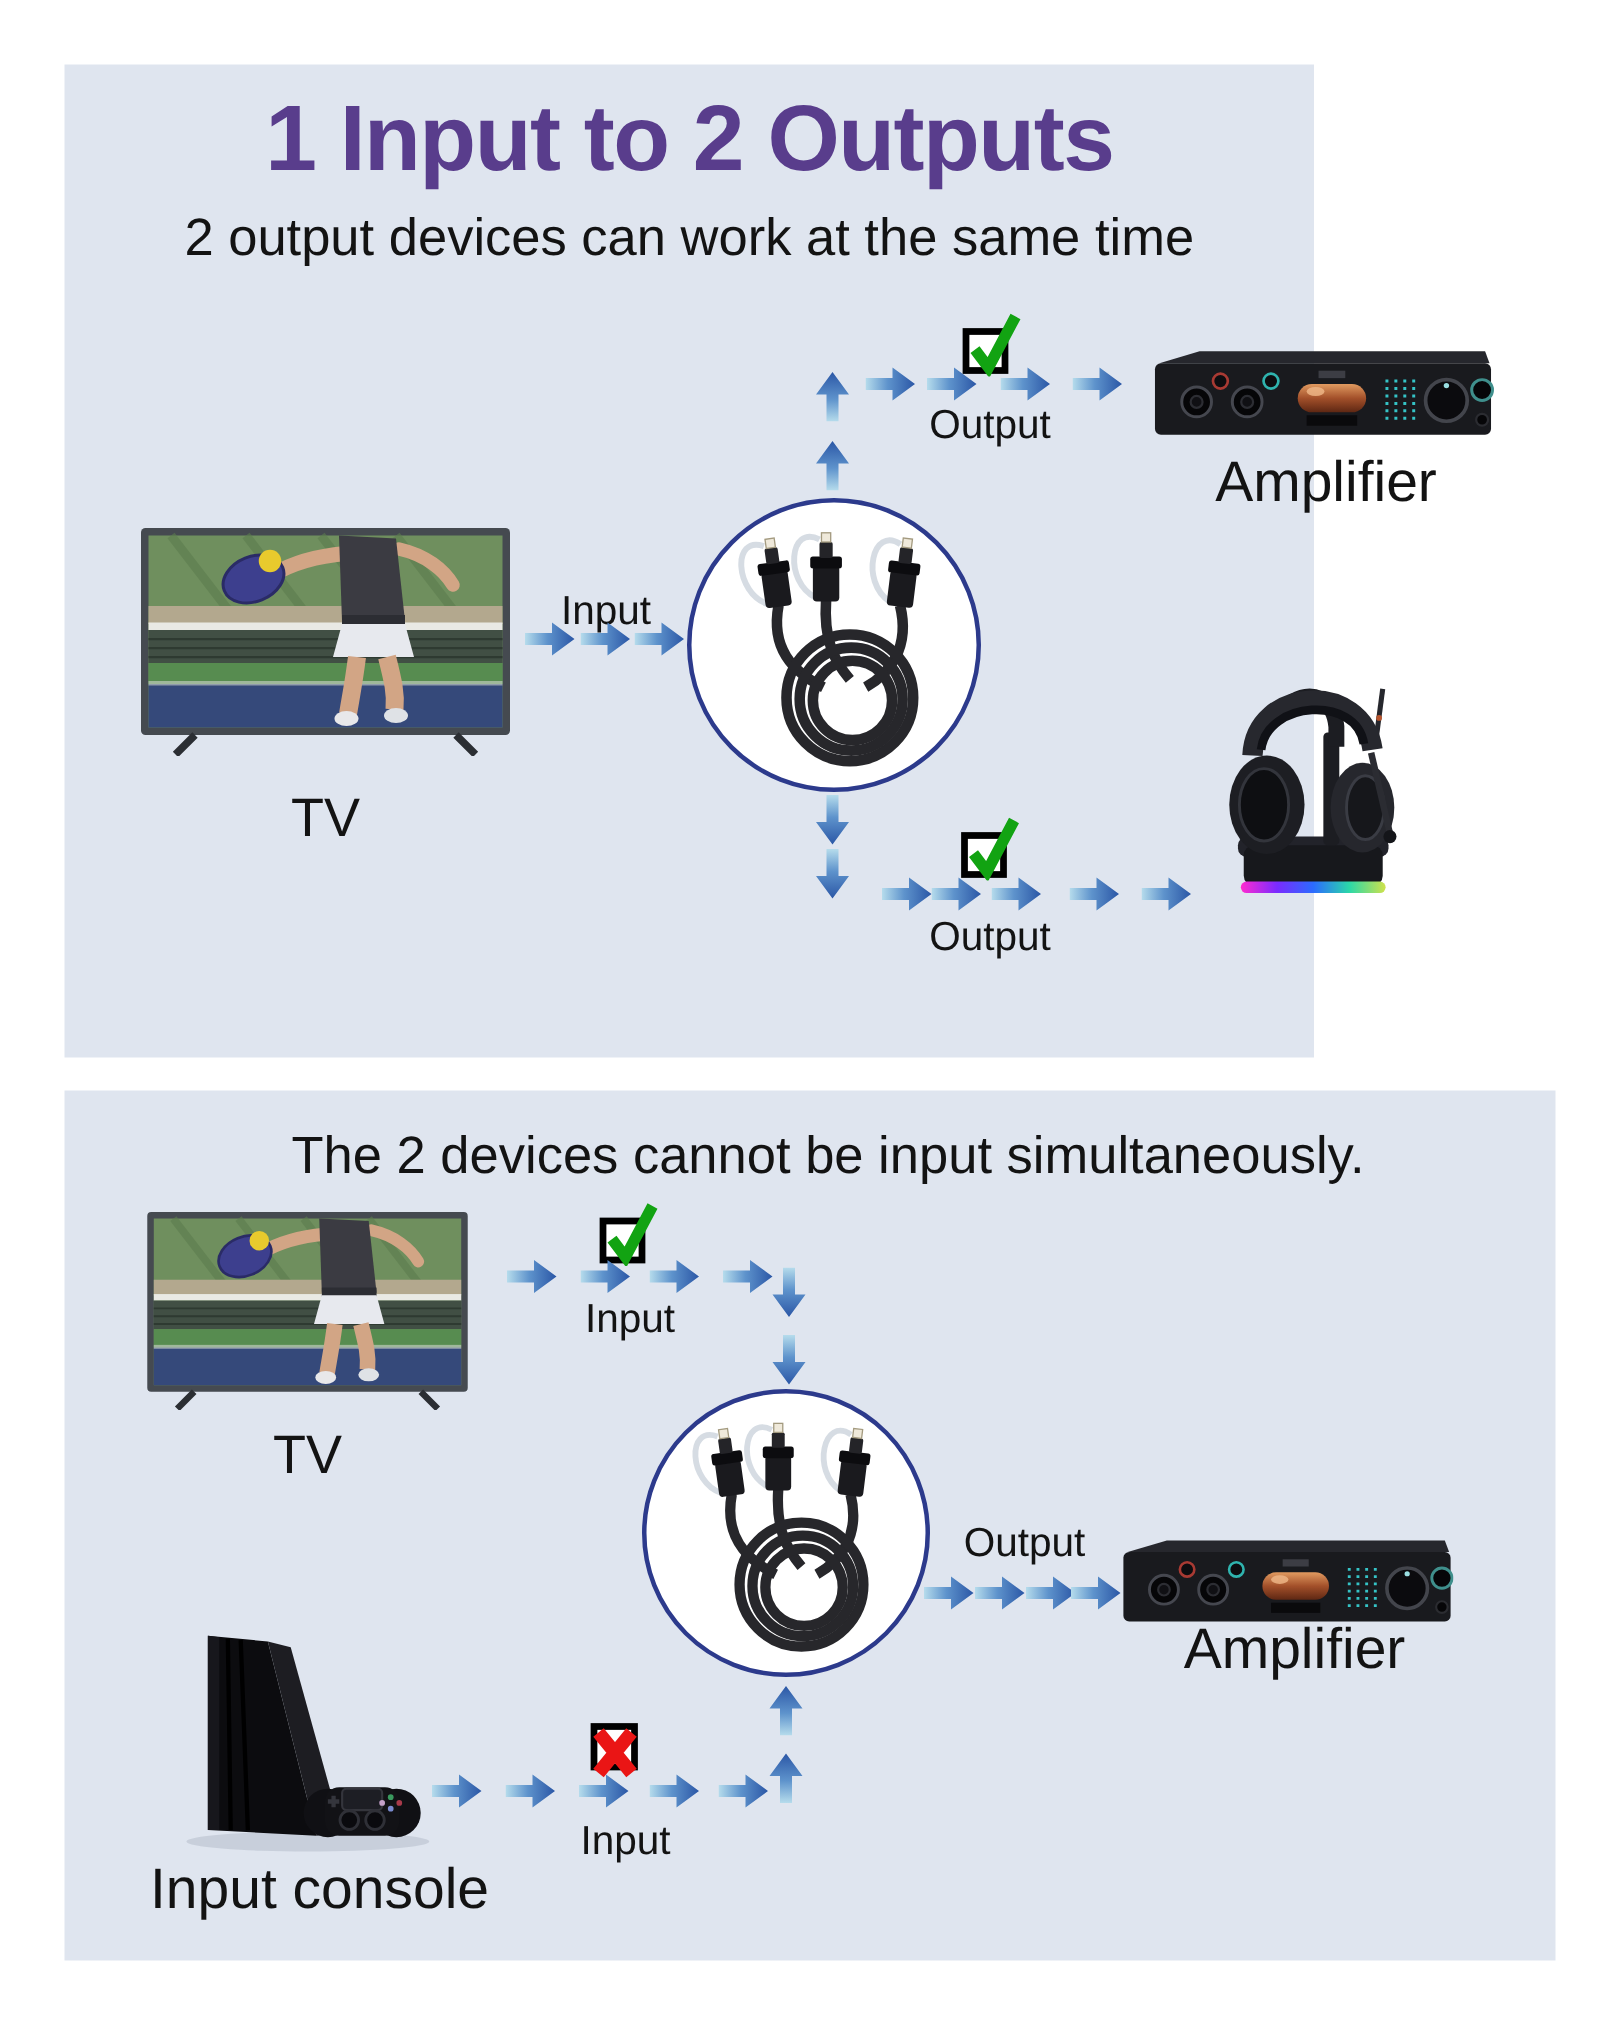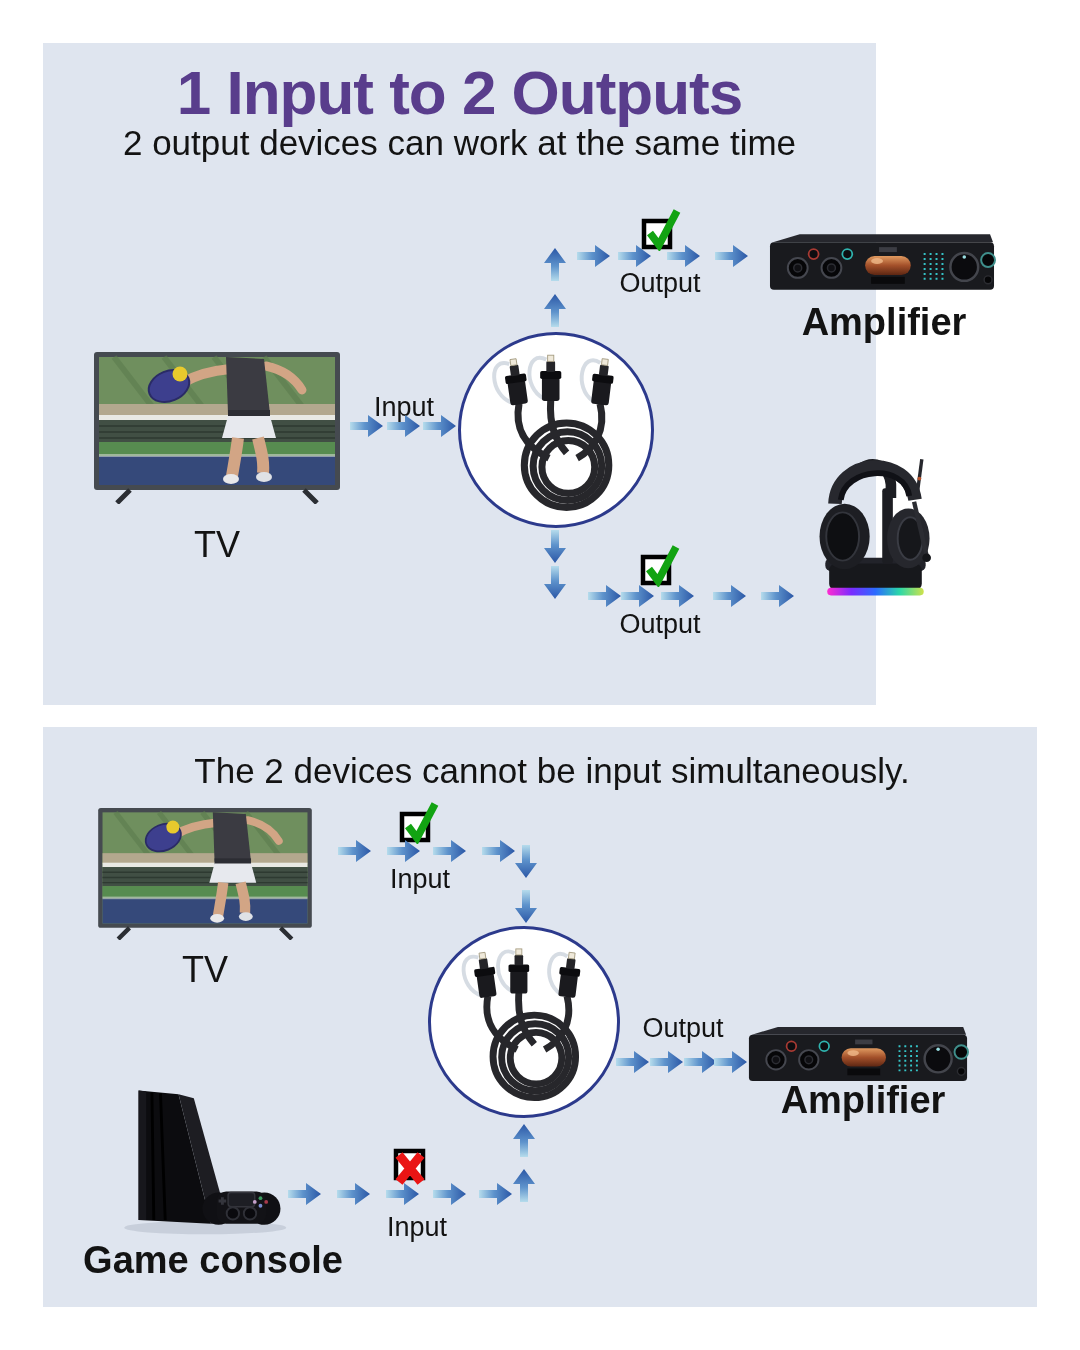--- a/index.html
+++ b/index.html
@@ -7,21 +7,21 @@
         font-family:"Liberation Sans","DejaVu Sans",sans-serif;overflow:hidden;}
   .panel{position:absolute;background:var(--panel-bg,#dfe5ef);}
   #panel1{left:43px;top:43px;width:820px;height:662px;padding-left:13px;}
   #panel2{left:43px;top:727px;width:994px;height:580px;}
   .abs{position:absolute;}
   .ttl{left:0;width:100%;text-align:center;font-size:62px;font-weight:bold;
        color:var(--title-purple,#593d8c);letter-spacing:-1px;}
   .sub{left:0;width:100%;text-align:center;font-size:35px;color:var(--text-dark,#131313);}
   .s2ttl{left:0;width:100%;text-align:center;font-size:35px;color:var(--text-dark,#131313);padding-left:12px;}
   .lbl-io{font-size:27px;color:var(--text-dark,#131313);text-align:center;}
-  .lbl-dev{font-size:38px;font-weight:bold;color:var(--text-dark,#131313);text-align:center;}
+  .lbl-dev{font-size:38px;font-weight:normal;color:var(--text-dark,#131313);text-align:center;}
   .lbl-tv{font-size:36px;font-weight:normal;color:var(--text-dark,#131313);text-align:center;}
   .circle{background:#fff;border:3px solid var(--circle-border,#2c3a8c);border-radius:50%;
           display:flex;align-items:center;justify-content:center;box-sizing:border-box;}
   svg{display:block;}
 </style>
 </head>
 <body>
 
 <div id="page">
 
@@ -170,21 +170,21 @@
             <circle cx="76" cy="35" r="2" fill="#a83a4b"></circle>
         <circle cx="70" cy="39" r="2" fill="#7a8bd0"></circle>
             <circle cx="64" cy="35" r="2" fill="#c4a0c9"></circle>
       </g>
     </g>
   </defs>
 </svg>
 
 <section class="panel" id="panel1">
   <div class="abs ttl" style="top:14px">1 Input to 2 Outputs</div>
-  <div class="abs sub" style="top:80px">2 output devices can work at the same time</div>
+  <div class="abs sub" style="top:96px">2 output devices can work at the same time</div>
 
   <svg class="abs" style="left:51px;top:309px" width="246" height="152" viewBox="0 0 246 152">
         <use href="#tvpic"></use>
       </svg>
   <div class="abs lbl-tv" style="left:51px;top:481px;width:246px">TV</div>
 
   <div class="abs lbl-io" style="left:281px;top:349px;width:160px">Input</div>
   <svg class="abs" style="left:307px;top:370px" width="34" height="26" viewBox="0 0 34 26">
         <use href="#arrowR"></use>
       </svg>
@@ -312,21 +312,21 @@
       </svg>
 
   <svg class="abs" style="left:704px;top:296px" width="222" height="62" viewBox="0 0 230 64">
         <use href="#amp"></use>
       </svg>
   <div class="abs lbl-dev" style="left:695px;top:352px;width:250px">Amplifier</div>
 
   <svg class="abs" style="left:67px;top:355px" width="200" height="158" viewBox="0 0 210 160">
         <use href="#console"></use>
       </svg>
-  <div class="abs lbl-dev" style="left:0px;top:512px;width:340px">Game console</div>
+  <div class="abs lbl-dev" style="left:0px;top:512px;width:340px">Input console</div>
 
   <svg class="abs" style="left:345px;top:417px" width="44" height="42" viewBox="0 0 44 42">
         <use href="#crs"></use>
       </svg>
   <svg class="abs" style="left:245px;top:454px" width="34" height="26" viewBox="0 0 34 26">
         <use href="#arrowR"></use>
       </svg>
   <svg class="abs" style="left:294px;top:454px" width="34" height="26" viewBox="0 0 34 26">
         <use href="#arrowR"></use>
       </svg>

